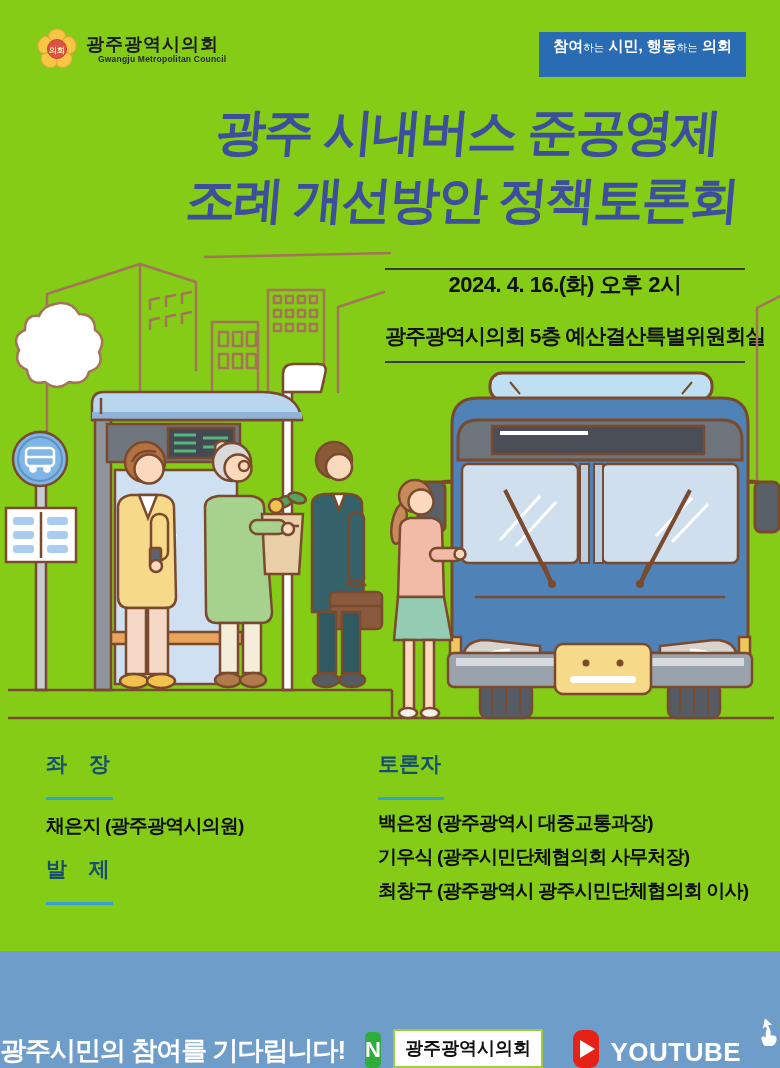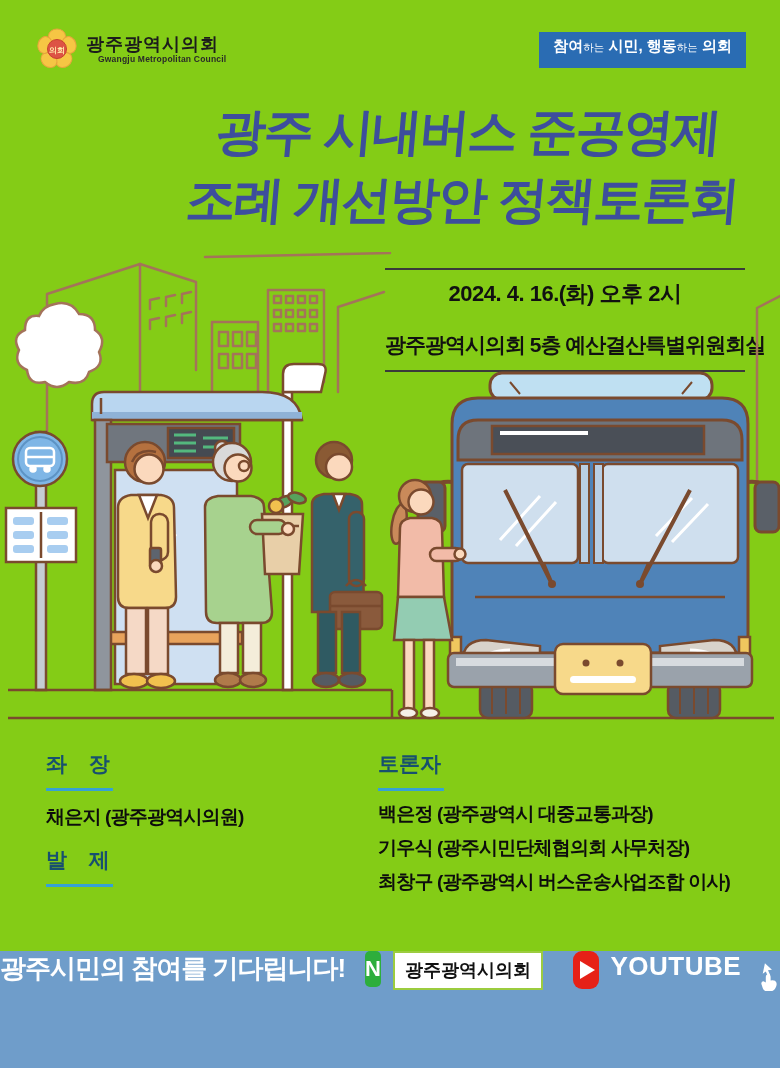--- a/index.html
+++ b/index.html
@@ -6,58 +6,58 @@
   #poster{
     position:relative;width:780px;height:1068px;background:#84cc16;overflow:hidden;
     font-family:"Liberation Sans", sans-serif;margin:0 auto;
   }
   
   .logo{position:absolute;left:36px;top:28px;display:flex;align-items:center;gap:8px;}
   .logo-text .kr{font-size:18px;font-weight:800;color:#1c1c1c;letter-spacing:1px;line-height:20px;}
   .logo-text .en{font-size:8.5px;font-weight:700;color:#2a2a2a;letter-spacing:.2px;margin-left:12px;}
   .slogan{
     position:absolute;right:34px;top:32px;background:#2a6cb3;color:#fff;
-    padding:6px 14px 13px;white-space:nowrap;line-height:16px;
+    padding:6px 14px 22px;white-space:nowrap;line-height:16px;
   }
   .slogan .strong{font-size:15px;font-weight:800;}
   .slogan .weak{font-size:10.5px;font-weight:400;}
   
   .title{
     position:absolute;left:150px;top:98px;width:630px;text-align:center;
     color:#3d4e9c;font-weight:900;font-size:50px;line-height:68px;letter-spacing:-2px;
     transform:skewX(-5deg);white-space:nowrap;
   }
   
   .event{
     position:absolute;left:385px;top:268px;width:360px;text-align:center;
     border-top:2px solid #3a3a3a;border-bottom:2px solid #3a3a3a;
-    padding:9px 0 11px;color:#111;
+    padding:0 0 11px;color:#111;
   }
   .event .dt{font-size:22px;font-weight:800;letter-spacing:-.5px;white-space:nowrap;}
   .event .venue{font-size:21px;margin-top:22px;letter-spacing:-1px;white-space:nowrap;}
   .event .venue .pre{font-weight:600;}
   .event .venue .room{font-weight:900;}
   
   .illu{position:absolute;left:0;top:252px;width:780px;height:488px;}
   
   .panel-col{position:absolute;top:750px;}
   .col-left{left:46px;width:330px;}
   .col-right{left:378px;width:400px;}
   .p-head{
     display:inline-block;font-size:21px;font-weight:800;color:#17506f;
-    border-bottom:3px solid #36a1d6;padding:0 3px 10px 0;letter-spacing:0;
+    border-bottom:3px solid #36a1d6;padding:0 3px 19px 0;letter-spacing:0;
   }
   .p-head.spread{word-spacing:16px;}
   .p-name{font-size:19px;font-weight:600;color:#0d0d0d;margin-top:13px;letter-spacing:-.8px;white-space:nowrap;}
   .group2{margin-top:16px;}
   .col-right .p-name{margin-top:12px;line-height:22px;}
   
   .footer{
     position:absolute;left:0;bottom:0;width:780px;height:117px;background:#6f9dca;
-    display:flex;align-items:flex-start;justify-content:center;gap:12px;
+    display:flex;align-items:flex-end;justify-content:center;gap:12px;
   }
   .footer .msg{color:#fff;font-size:26px;font-weight:800;letter-spacing:-1px;margin-right:8px;white-space:nowrap;}
   .naver-badge{
     width:36px;height:36px;background:#2dae3c;border-radius:5px;color:#fff;
     font-size:22px;font-weight:900;display:flex;align-items:center;justify-content:center;
   }
   .channel-box{
     background:#fff;border:2px solid #9ccc3f;padding:5px 10px 6px;
     font-size:18px;font-weight:800;color:#111;white-space:nowrap;
   }
@@ -307,21 +307,21 @@
     <div class="p-name">채은지 (광주광역시의원)</div>
     <div class="group2">
       <div class="p-head spread">발 제</div>
     </div>
   </div>
 
   <div class="panel-col col-right">
     <div class="p-head">토론자</div>
     <div class="p-name">백은정 (광주광역시 대중교통과장)</div>
     <div class="p-name">기우식 (광주시민단체협의회 사무처장)</div>
-    <div class="p-name">최창구 (광주광역시 버스운송사업조합 이사)</div>
+    <div class="p-name">최창구 (광주광역시 광주시민단체협의회 이사)</div>
   </div>
 
   <div class="footer">
     <span class="msg">광주시민의 참여를 기다립니다!</span>
     <span class="naver-badge">N</span>
     <span class="channel-box">광주광역시의회</span>
     <span class="yt-btn">
         <span class="yt-play"></span>
       </span>
     <span class="yt-label">YOUTUBE</span>

